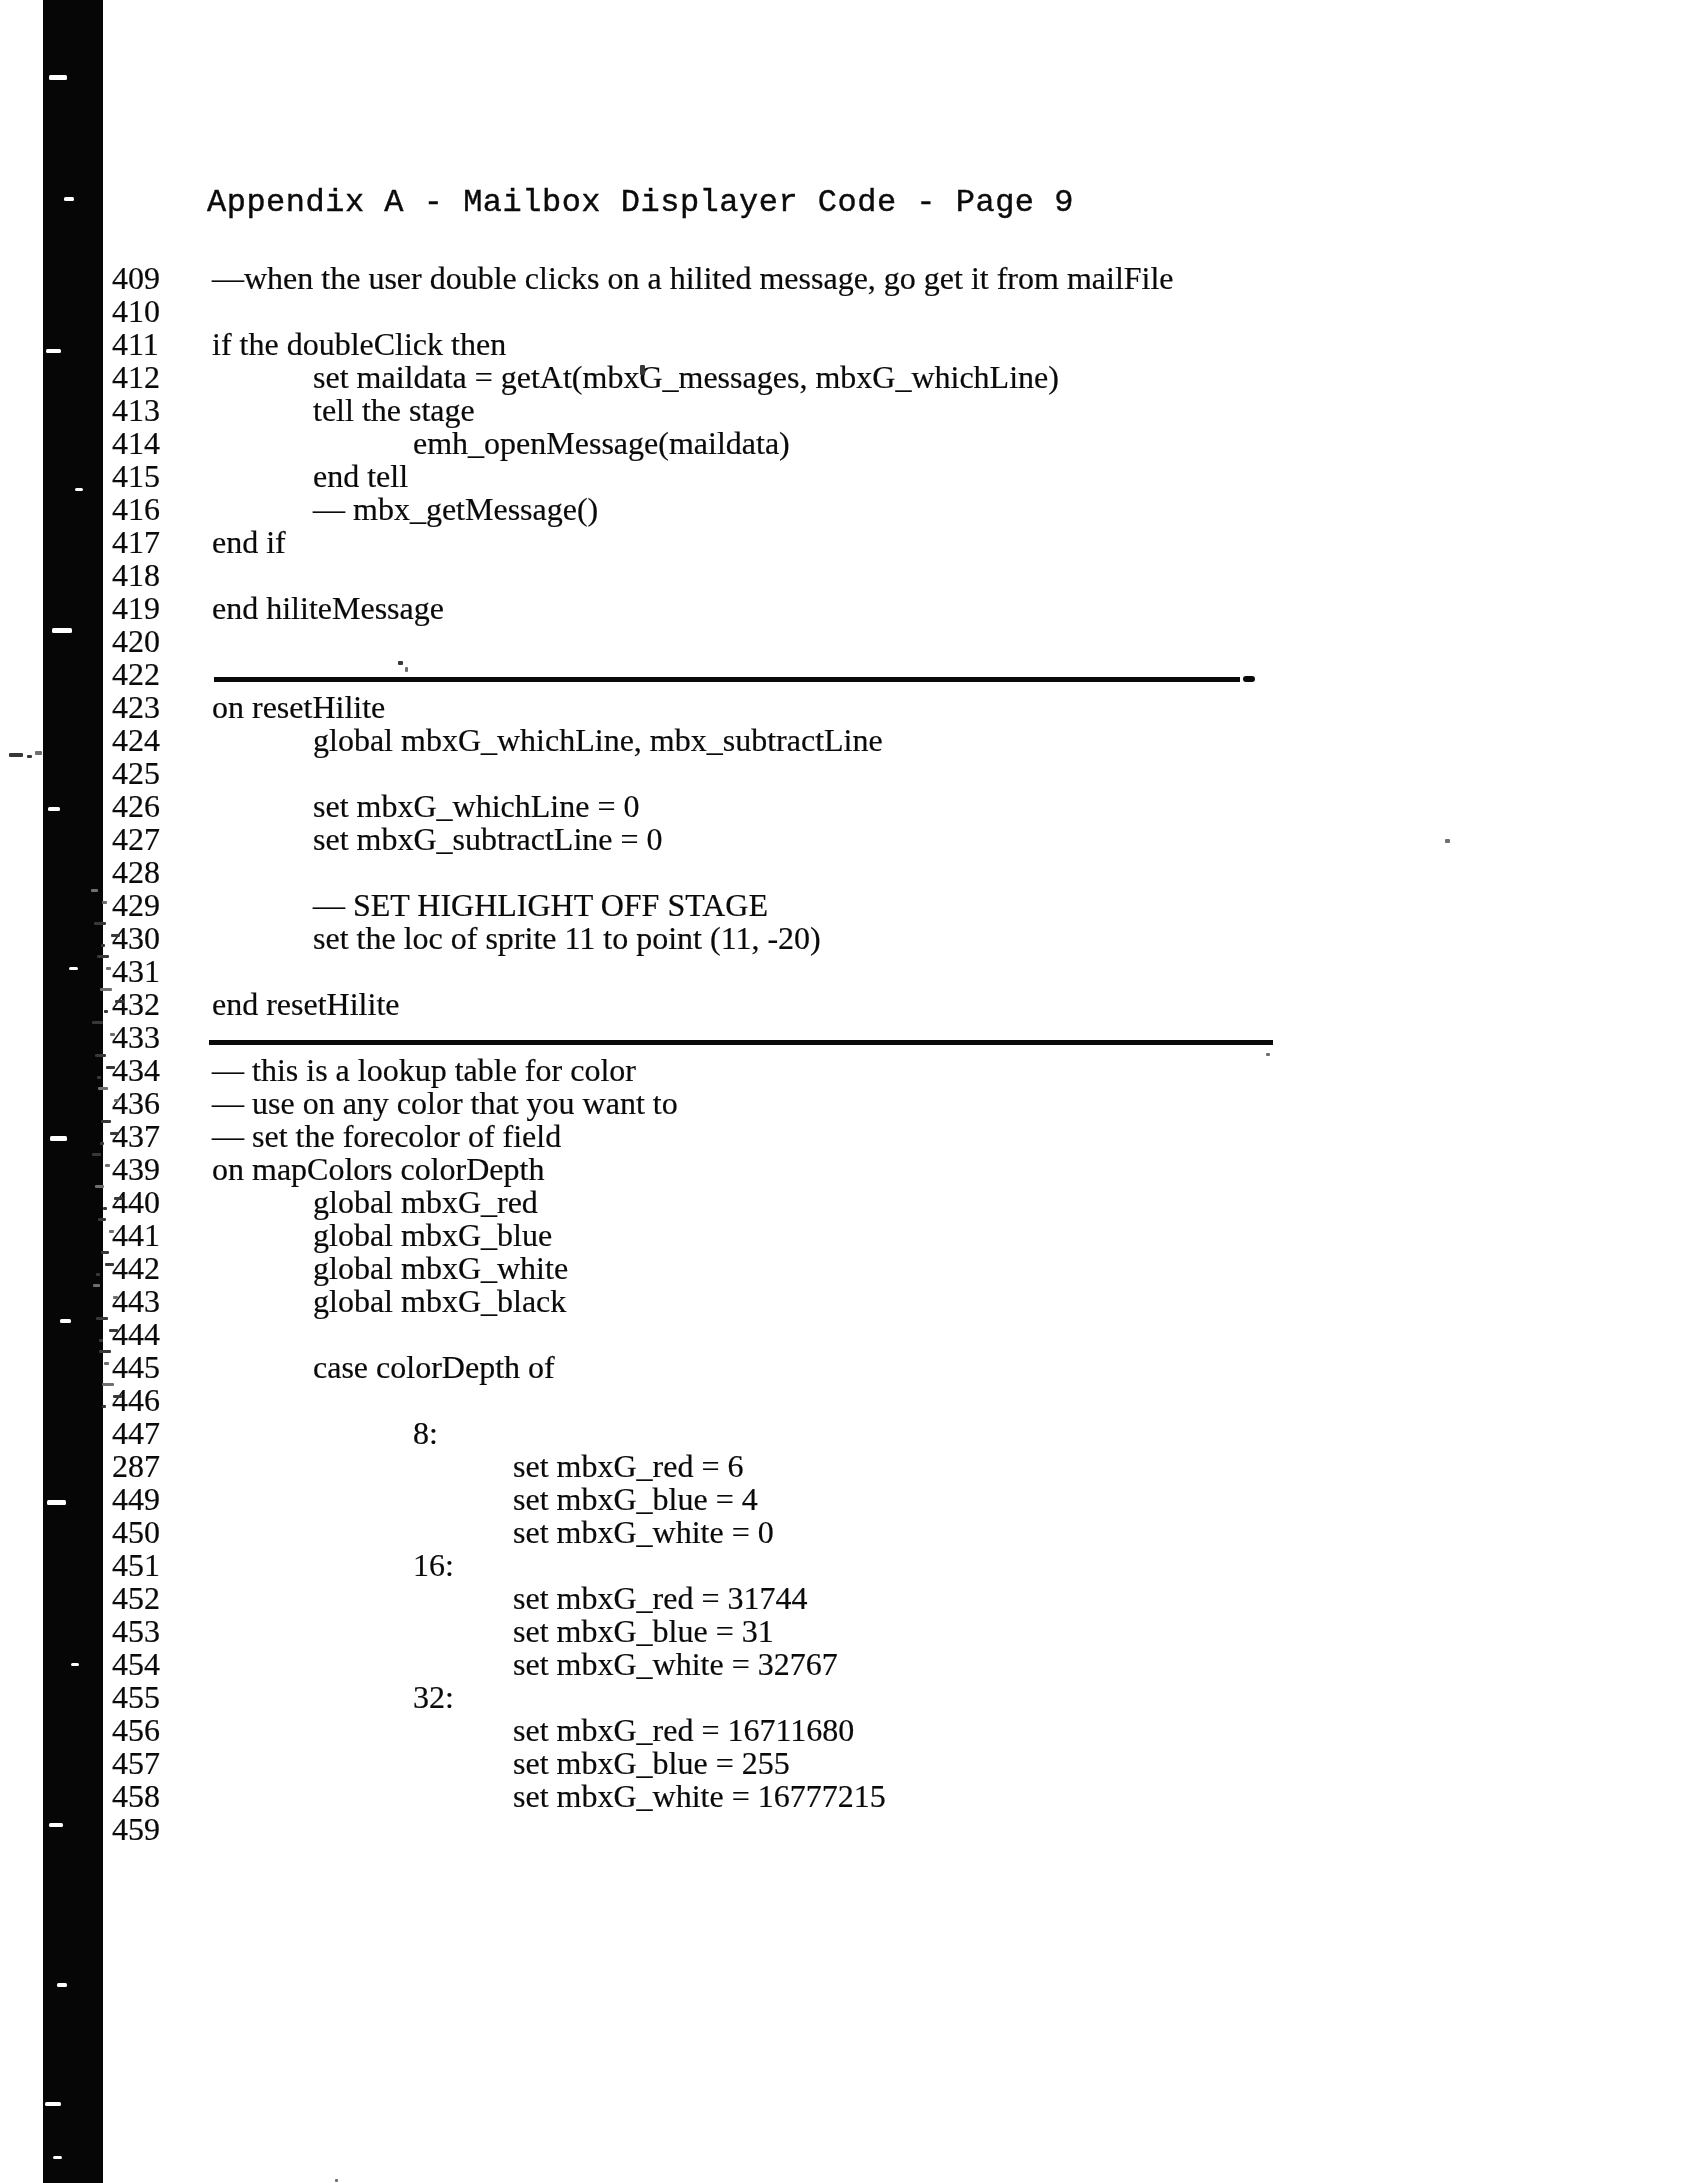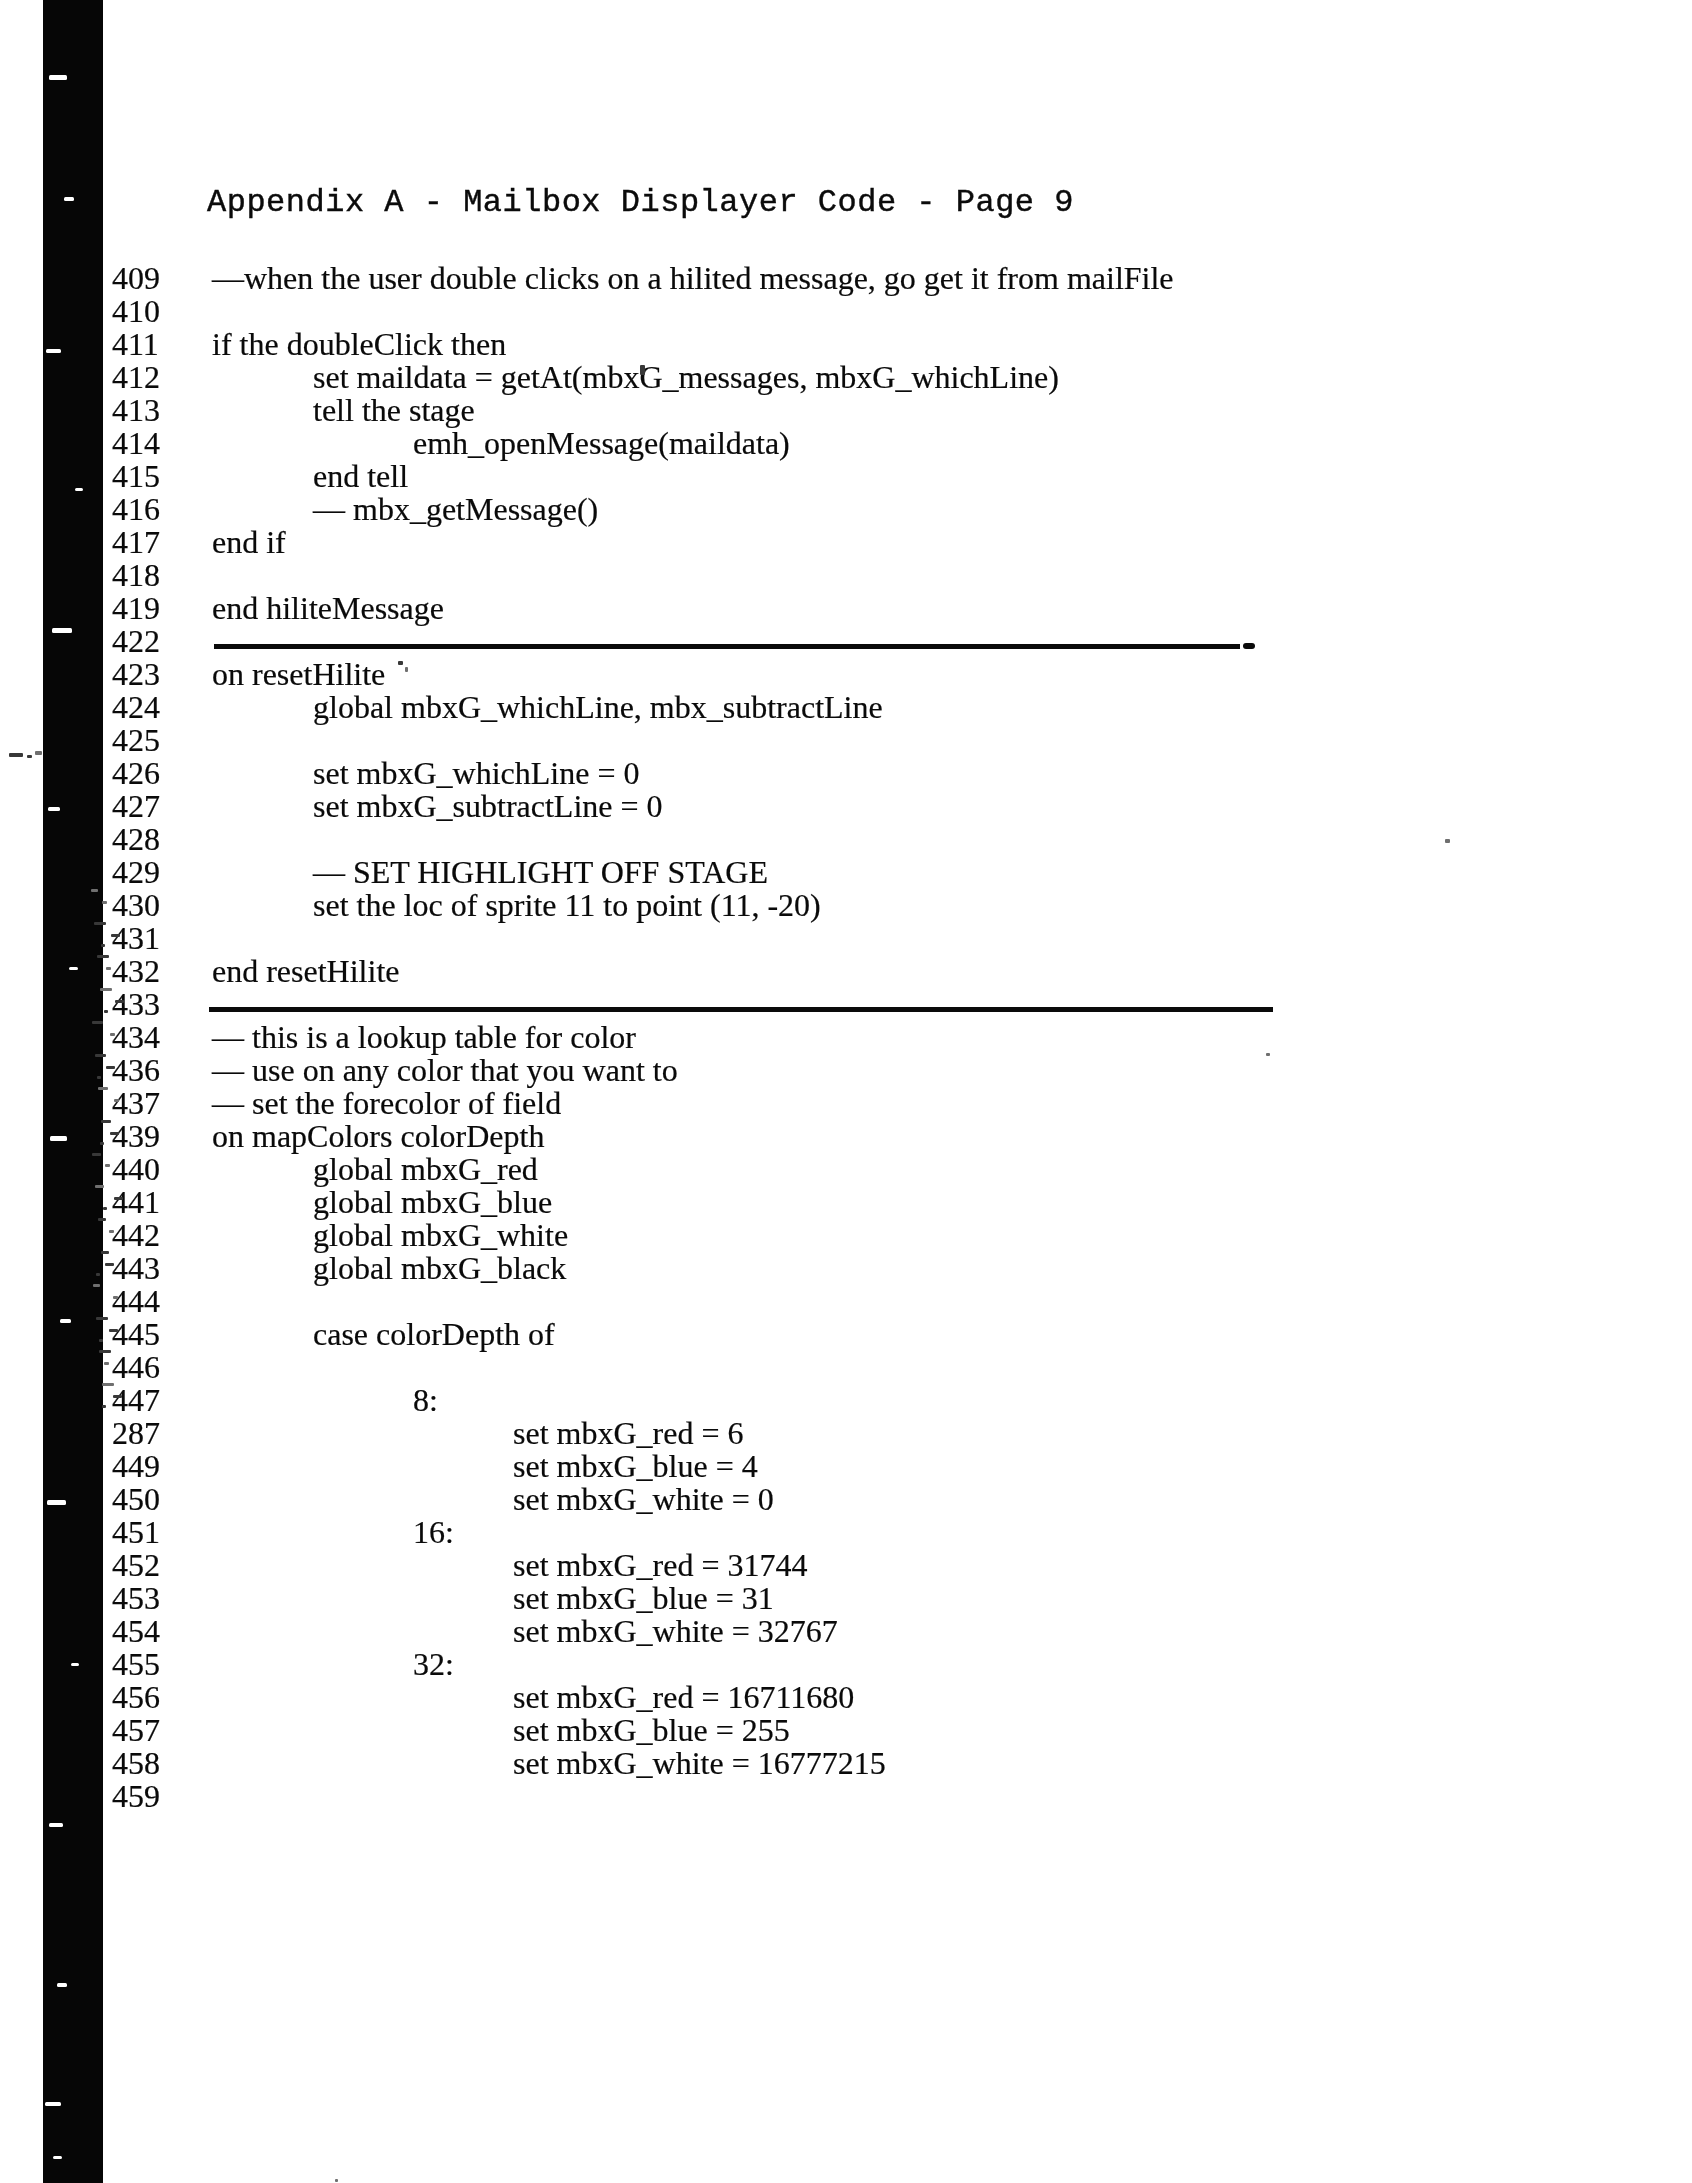--- a/index.html
+++ b/index.html
@@ -76,20 +76,21 @@
       <div class="code-line"><span class="line-number">410</span><span class="code-text"></span></div>
       <div class="code-line"><span class="line-number">411</span><span class="code-text">if the doubleClick then</span></div>
       <div class="code-line"><span class="line-number">412</span><span class="code-text i1">set maildata = getAt(mbxG_messages, mbxG_whichLine)</span></div>
       <div class="code-line"><span class="line-number">413</span><span class="code-text i1">tell the stage</span></div>
       <div class="code-line"><span class="line-number">414</span><span class="code-text i2">emh_openMessage(maildata)</span></div>
       <div class="code-line"><span class="line-number">415</span><span class="code-text i1">end tell</span></div>
       <div class="code-line"><span class="line-number">416</span><span class="code-text i1">— mbx_getMessage()</span></div>
       <div class="code-line"><span class="line-number">417</span><span class="code-text">end if</span></div>
       <div class="code-line"><span class="line-number">418</span><span class="code-text"></span></div>
       <div class="code-line"><span class="line-number">419</span><span class="code-text">end hiliteMessage</span></div>
+      <div class="code-line"><span class="line-number">420</span><span class="code-text"></span></div>
       <div class="code-line"><span class="line-number">422</span><span class="code-text"></span><div class="hrule a"></div><div class="hrule a-tail"></div></div>
       <div class="code-line"><span class="line-number">423</span><span class="code-text">on resetHilite</span></div>
       <div class="code-line"><span class="line-number">424</span><span class="code-text i1">global mbxG_whichLine, mbx_subtractLine</span></div>
       <div class="code-line"><span class="line-number">425</span><span class="code-text"></span></div>
       <div class="code-line"><span class="line-number">426</span><span class="code-text i1">set mbxG_whichLine = 0</span></div>
       <div class="code-line"><span class="line-number">427</span><span class="code-text i1">set mbxG_subtractLine = 0</span></div>
       <div class="code-line"><span class="line-number">428</span><span class="code-text"></span></div>
       <div class="code-line"><span class="line-number">429</span><span class="code-text i1">— SET HIGHLIGHT OFF STAGE</span></div>
       <div class="code-line"><span class="line-number">430</span><span class="code-text i1">set the loc of sprite 11 to point (11, -20)</span></div>
       <div class="code-line"><span class="line-number">431</span><span class="code-text"></span></div>

